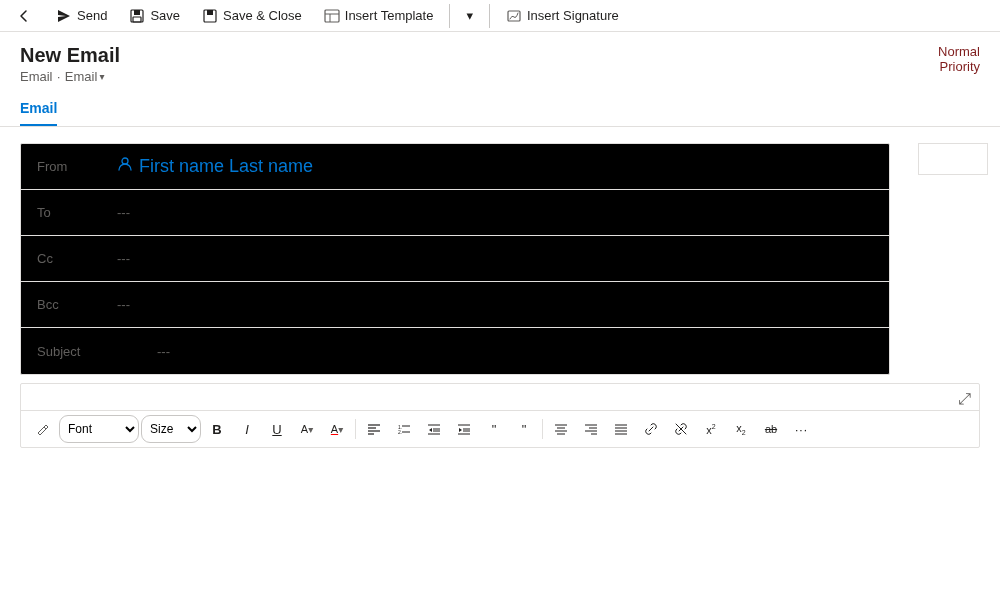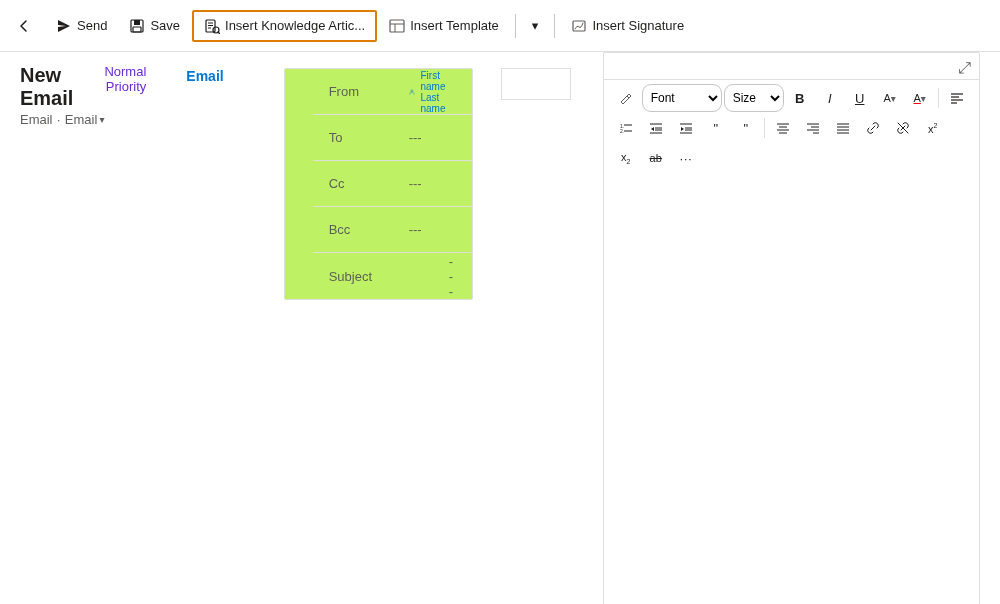--- a/index.html
+++ b/index.html
@@ -2,21 +2,21 @@
 <html><head>
   <meta charset="utf-8">
   <style>
     * { box-sizing: border-box; margin: 0; padding: 0; }
     body { font-family: 'Segoe UI', Arial, sans-serif; font-size: 14px; color: #201f1e; background: #fff; width: 1000px; height: 604px; overflow: hidden; }
 
     
     .toolbar {
       display: flex;
       align-items: center;
-      height: 52px;
+      height: 32px;
       border-bottom: 1px solid #e1dfdd;
       padding: 0 8px;
       gap: 2px;
       background: #fff;
     }
     .toolbar-btn {
       display: flex;
       align-items: center;
       gap: 5px;
       padding: 6px 10px;
@@ -68,21 +68,21 @@
       display: flex;
       align-items: center;
       gap: 4px;
       margin-top: 2px;
       font-size: 13px;
       color: #605e5c;
     }
     .header-priority {
       text-align: right;
       font-size: 13px;
-      color: #6d28d9;
+      color: #7f1d1d;
     }
 
     
     .tabs {
       display: flex;
       padding: 0 20px;
       margin-top: 8px;
       border-bottom: 1px solid #e1dfdd;
     }
     .tab {
@@ -94,22 +94,21 @@
       border-bottom: 2px solid transparent;
     }
     .tab.active {
       border-bottom: 2px solid #0078d4;
       color: #0078d4;
       font-weight: 600;
     }
     .email-card {
       border: 1px solid #e1dfdd;
       border-radius: 2px;
-      background: #bef264;
-      padding-left: 28px;
+      background: #000000;
     }
     .email-row {
       display: flex;
       align-items: center;
       min-height: 46px;
       border-bottom: 1px solid #e1dfdd;
       padding: 0 16px;
     }
     .email-row:last-child { border-bottom: none; gap: 40px; }
     .email-label {
@@ -117,24 +116,24 @@
       font-size: 13px;
       color: #605e5c;
       flex-shrink: 0;
     }
     .email-value {
       font-size: 13px;
       color: #605e5c;
     }
     .email-from {
       display: flex;
-      align-items: center;
+      align-items: flex-start;
       gap: 6px;
       color: #0078d4;
-      font-size: 10px;
+      font-size: 18px;
       cursor: pointer;
     }
 
     
     .side-panel {
       width: 90px;
       padding: 16px 8px;
     }
     .side-panel-box {
       width: 70px;
@@ -198,21 +197,21 @@
       background: #e1dfdd;
       margin: 0 2px;
     }
     .dropdown-arrow {
       font-size: 10px;
       color: #605e5c;
     }
 
     .main-layout {
       display: flex;
-      flex-direction: row;
+      flex-direction: column;
       height: calc(604px - 48px);
     }
     .form-and-side {
       display: flex;
       padding: 0;
     }
     .form-wrapper {
       flex: 1;
       padding: 16px 20px 8px 20px;
     }
@@ -236,32 +235,28 @@
 
   <button class="toolbar-btn">
     <svg width="16" height="16" viewBox="0 0 16 16" fill="none">
       <rect x="2" y="2" width="12" height="12" rx="1" stroke="#201f1e" stroke-width="1.2" fill="none"></rect>
       <rect x="5" y="2" width="6" height="5" fill="#201f1e"></rect>
       <rect x="4" y="9" width="8" height="5" rx="0.5" fill="none" stroke="#201f1e" stroke-width="1.2"></rect>
     </svg>
     <span>Save</span>
   </button>
 
-
-  <button class="toolbar-btn active-btn">
+  <button class="toolbar-btn">
     <svg width="16" height="16" viewBox="0 0 16 16" fill="none">
-      <rect x="2" y="2" width="9" height="12" rx="1" stroke="#201f1e" stroke-width="1.2" fill="none"></rect>
-      <line x1="4" y1="5" x2="9" y2="5" stroke="#201f1e" stroke-width="1"></line>
-      <line x1="4" y1="7.5" x2="9" y2="7.5" stroke="#201f1e" stroke-width="1"></line>
-      <line x1="4" y1="10" x2="7" y2="10" stroke="#201f1e" stroke-width="1"></line>
-      <circle cx="12" cy="12" r="3" fill="none" stroke="#201f1e" stroke-width="1.2"></circle>
-      <line x1="14" y1="14" x2="15.5" y2="15.5" stroke="#201f1e" stroke-width="1.2" stroke-linecap="round"></line>
+      <rect x="2" y="2" width="12" height="12" rx="1" stroke="#201f1e" stroke-width="1.2" fill="none"></rect>
+      <rect x="5" y="2" width="6" height="5" fill="#201f1e"></rect>
     </svg>
-    <span>Insert Knowledge Artic...</span>
-  </button>
+    <span>Save &amp; Close</span>
+  </button>
+
 
   <button class="toolbar-btn">
     <svg width="16" height="16" viewBox="0 0 16 16" fill="none">
       <rect x="1" y="2" width="14" height="12" rx="1" stroke="#605e5c" stroke-width="1.2" fill="none"></rect>
       <line x1="1" y1="6" x2="15" y2="6" stroke="#605e5c" stroke-width="1"></line>
       <line x1="6" y1="6" x2="6" y2="14" stroke="#605e5c" stroke-width="1"></line>
     </svg>
     <span>Insert Template</span>
   </button>
 

